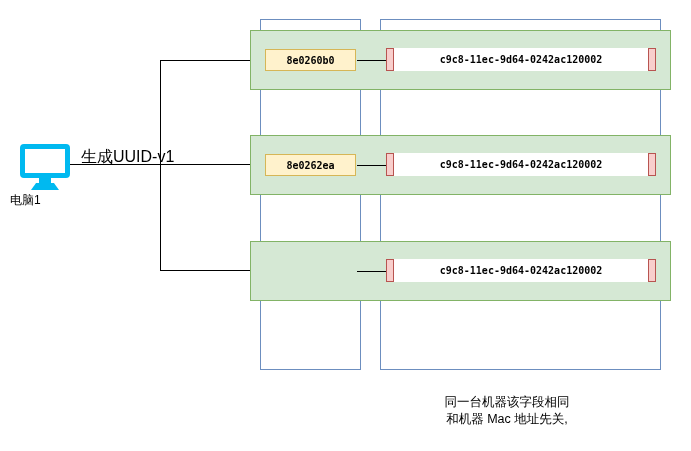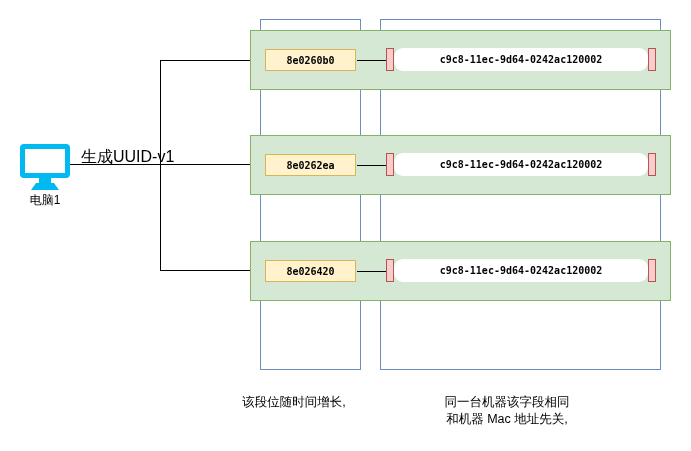--- a/index.html
+++ b/index.html
@@ -30,21 +30,21 @@
     border:5px solid #00b9f0; border-radius:4px; background:#ffffff;
     box-sizing:border-box;
   }
   .monitor-neck { position:absolute; left:39px; top:178px; width:12px; height:5px; background:#00b9f0; }
   .monitor-base {
     position:absolute; left:31px; top:183px; width:28px; height:7px; background:#00b9f0;
     clip-path:polygon(18% 0, 82% 0, 100% 100%, 0 100%);
   }
   .computer-label {
     position:absolute; left:10px; top:192px; width:70px;
-    text-align:center; font-size:12px;
+    font-size:12px;
   }
   .edge-label { position:absolute; left:81px; top:147px; font-size:16px; }
 
   
   .row {
     position:absolute; left:250px; width:421px; height:60px;
     background:#d5e8d4; border:1px solid #82b366; box-sizing:border-box;
   }
   .row1 { top:30px; } .row2 { top:135px; } .row3 { top:241px; }
 
@@ -55,21 +55,20 @@
     background:#fff2cc; border:1px solid #d6b656; box-sizing:border-box;
     display:flex; align-items:center; justify-content:center;
   }
   .rowline { position:absolute; left:106px; top:29px; width:29px; height:1px; background:#000000; }
   .uuidbox { position:absolute; left:135px; top:17px; width:270px; height:23px; display:flex; }
   .bracket { width:8px; background:#f8cecc; border:1px solid #b85450; box-sizing:border-box; }
   .uuidtext {
     flex:1; background:#ffffff;
     display:flex; align-items:center; justify-content:center;
     white-space:nowrap;
-    border-radius:9px;
   }
 
   
   .note {
     position:absolute; top:394px; width:200px; text-align:center;
     font-size:12.5px; line-height:17px;
   }
   .note-time { left:194px; }
   .note-mac  { left:407px; }
 </style>
@@ -109,30 +108,28 @@
     <div class="timebox mono">8e0262ea</div>
     <div class="rowline"></div>
     <div class="uuidbox">
       <div class="bracket"></div>
       <div class="uuidtext mono">c9c8-11ec-9d64-0242ac120002</div>
       <div class="bracket"></div>
     </div>
   </div>
 
   <div class="row row3">
-    <div class="timebox mono">8e026420</div>
     <div class="rowline"></div>
     <div class="uuidbox">
       <div class="bracket"></div>
       <div class="uuidtext mono">c9c8-11ec-9d64-0242ac120002</div>
       <div class="bracket"></div>
     </div>
   </div>
 
   <div class="note note-time">
-    <div>该段位随时间增长,</div>
   </div>
   <div class="note note-mac">
     <div>同一台机器该字段相同</div>
     <div>和机器 Mac 地址先关,</div>
   </div>
 
 </div>
 
 </body></html>

